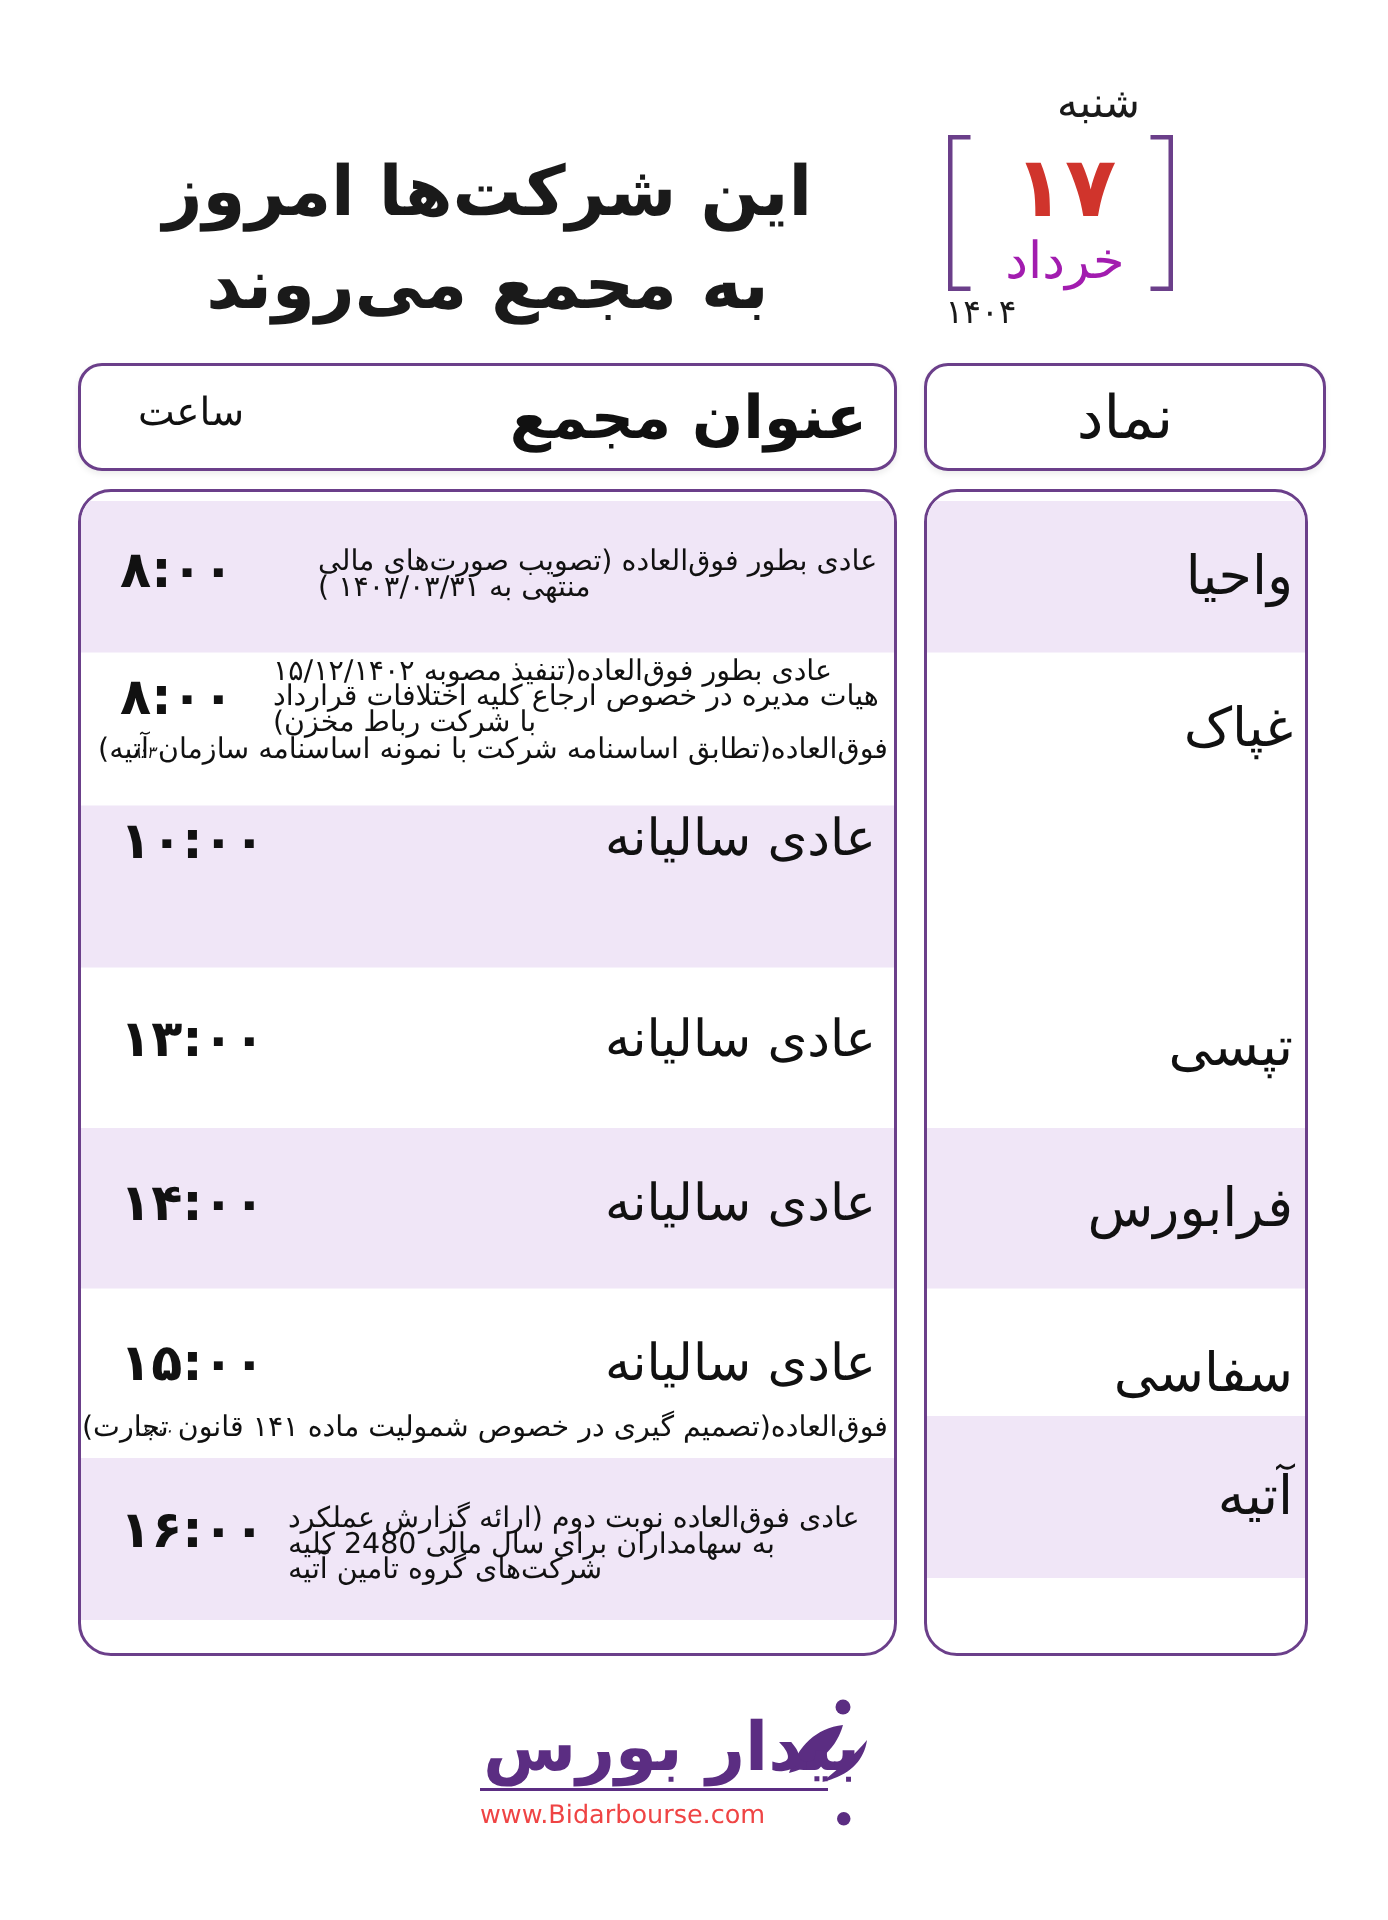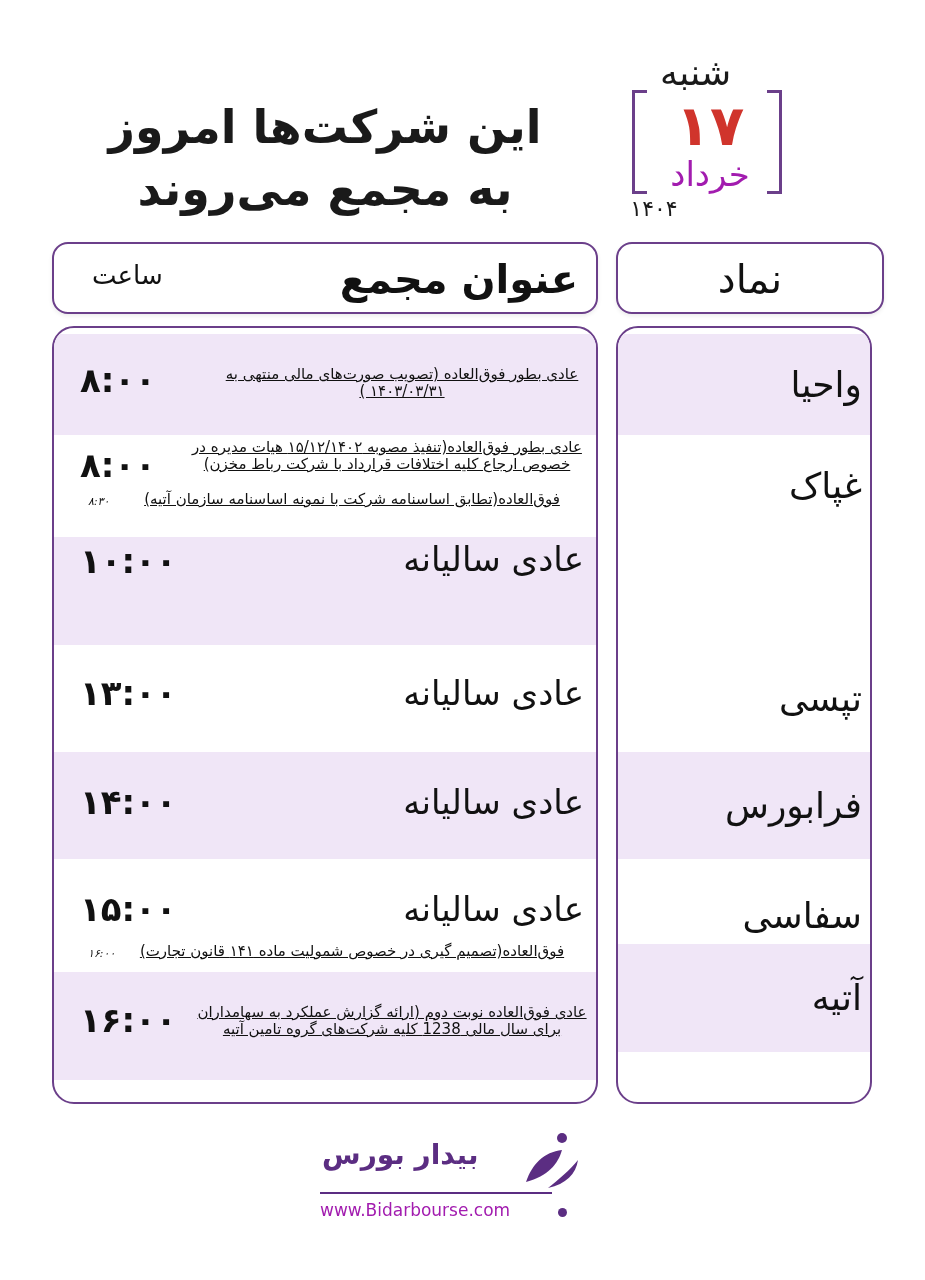--- a/index.html
+++ b/index.html
@@ -16,21 +16,21 @@
   }
   .date-box {
     left: 632px; top: 90px; width: 150px; height: 100px;
   }
   .bracket-l, .bracket-r {
     position: absolute; top: 0; width: 12px; height: 98px;
     border-top: 3px solid #6b3f8a; border-bottom: 3px solid #6b3f8a;
   }
   .bracket-l { left: 0; border-left: 3px solid #6b3f8a; }
   .bracket-r { right: 0; border-right: 3px solid #6b3f8a; }
-  .weekday { left: 660px; top: 52px; width: 100px; text-align: left; direction: rtl; font-size: 36px; color: #1a1a1a; }
+  .weekday { left: 660px; top: 52px; width: 100px; text-align: right; direction: rtl; font-size: 28px; color: #1a1a1a; }
   .day { left: 660px; top: 96px; width: 100px; text-align: center; font-size: 56px; font-weight: 700; color: #d0342c; line-height: 60px; }
   .month { left: 652px; top: 154px; width: 116px; text-align: center; direction: rtl; font-size: 34px; color: #a21caf; line-height: 40px; }
   .year { left: 624px; top: 196px; width: 60px; text-align: center; font-size: 22px; color: #1a1a1a; }
 
   .hdr {
     position: absolute; height: 68px; border: 2px solid #6b3f8a;
     border-radius: 16px; background: #fff; box-shadow: 0 2px 4px rgba(0,0,0,0.08);
   }
   .hdr-main { left: 52px; top: 242px; width: 542px; }
   .hdr-sym { left: 616px; top: 242px; width: 252px; padding-left: 12px; }
@@ -45,28 +45,28 @@
   .panel-sym { left: 616px; top: 326px; width: 252px; height: 774px; }
   .row { position: absolute; left: 0; right: 0; }
   .row.shade { background: #f0e6f7; }
   .sym {
     position: absolute; right: 8px; left: 0; top: 0; bottom: 0;
     display: flex; align-items: center; justify-content: flex-end;
     direction: rtl; text-align: right; font-size: 36px; line-height: 44px; padding-right: 0;
   }
   .sym span { display: block; width: 100%; padding-right: 0; }
   .desc-big { position: absolute; right: 12px; direction: rtl; font-size: 34px; white-space: nowrap; }
-  .desc-small { position: absolute; right: 4px; direction: rtl; font-size: 15px; line-height: 17px; text-align: center; text-decoration: underline; }
+  .desc-small { position: absolute; right: 4px; direction: rtl; font-size: 19px; line-height: 17px; text-align: left; }
   .time-big { position: absolute; left: 26px; font-size: 34px; font-weight: 700; font-family: "DejaVu Sans", sans-serif; }
   .time-small { position: absolute; left: 34px; font-size: 11px; font-style: italic; }
 
   .logo { left: 318px; top: 1130px; width: 270px; height: 100px; }
-  .logo-text { position: absolute; left: 4px; top: 8px; font-size: 28px; color: #5b2d82; direction: rtl; font-weight: 700; }
+  .logo-text { position: absolute; left: 4px; top: 8px; font-size: 45px; color: #5b2d82; direction: rtl; font-weight: 700; }
   .logo-line { position: absolute; left: 2px; top: 62px; width: 232px; height: 2px; background: #5b2d82; }
-  .logo-url { position: absolute; left: 2px; top: 70px; font-size: 17px; color: #a21caf; }
+  .logo-url { position: absolute; left: 2px; top: 70px; font-size: 17px; color: #ef4444; }
   .logo-dot { position: absolute; width: 9px; height: 9px; border-radius: 50%; background: #5b2d82; }
 </style>
 </head>
 <body>
 
 <div class="abs title">
   <div>این شرکت‌ها امروز</div>
   <div>به مجمع می‌روند</div>
 </div>
 
@@ -117,21 +117,21 @@
   </div>
 
   <div class="row" style="top:531px;height:113px;">
     <div class="desc-big" style="top:30px;">عادی سالیانه</div>
     <div class="time-big" style="top:30px;">۱۵:۰۰</div>
     <div class="desc-small" style="top:84px;width:480px;white-space:nowrap;">فوق‌العاده(تصمیم گیری در خصوص شمولیت ماده ۱۴۱ قانون تجارت)</div>
     <div class="time-small" style="top:88px;">۱۶:۰۰</div>
   </div>
 
   <div class="row shade" style="top:644px;height:108px;">
-    <div class="desc-small" style="top:32px;width:400px;">عادی فوق‌العاده نوبت دوم (ارائه گزارش عملکرد به سهامداران برای سال مالی 1238 کلیه شرکت‌های گروه تامین آتیه</div>
+    <div class="desc-small" style="top:32px;width:400px;">عادی فوق‌العاده نوبت دوم (ارائه گزارش عملکرد به سهامداران برای سال مالی 2480 کلیه شرکت‌های گروه تامین آتیه</div>
     <div class="time-big" style="top:28px;">۱۶:۰۰</div>
   </div>
 </div>
 
 <div class="panel panel-sym">
   <div class="row shade" style="top:6px;height:101px;">
     <div class="sym">
         <span>واحیا</span>
       </div>
   </div>

